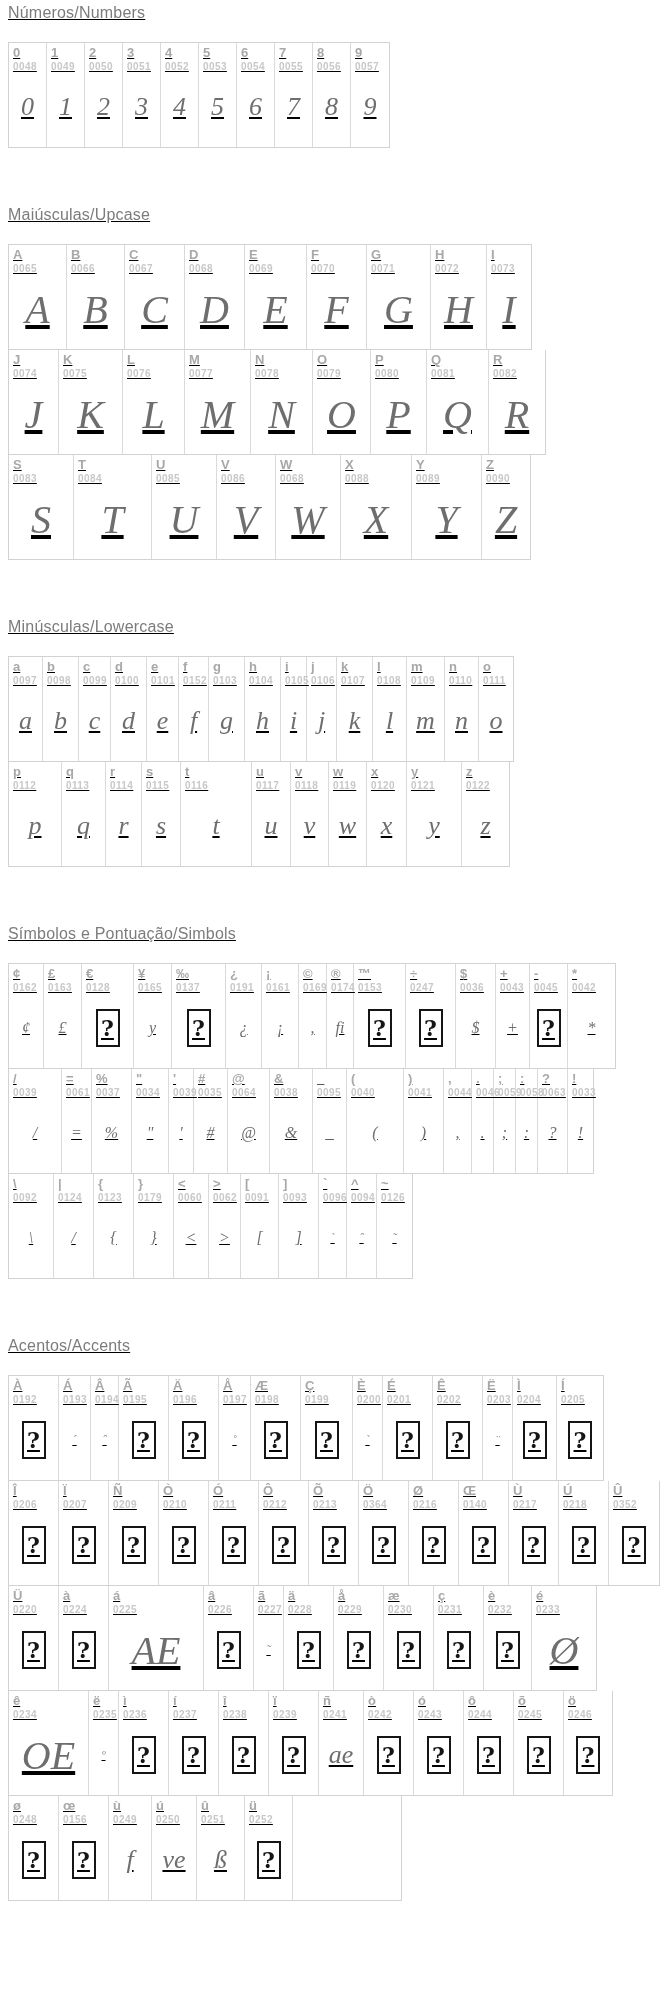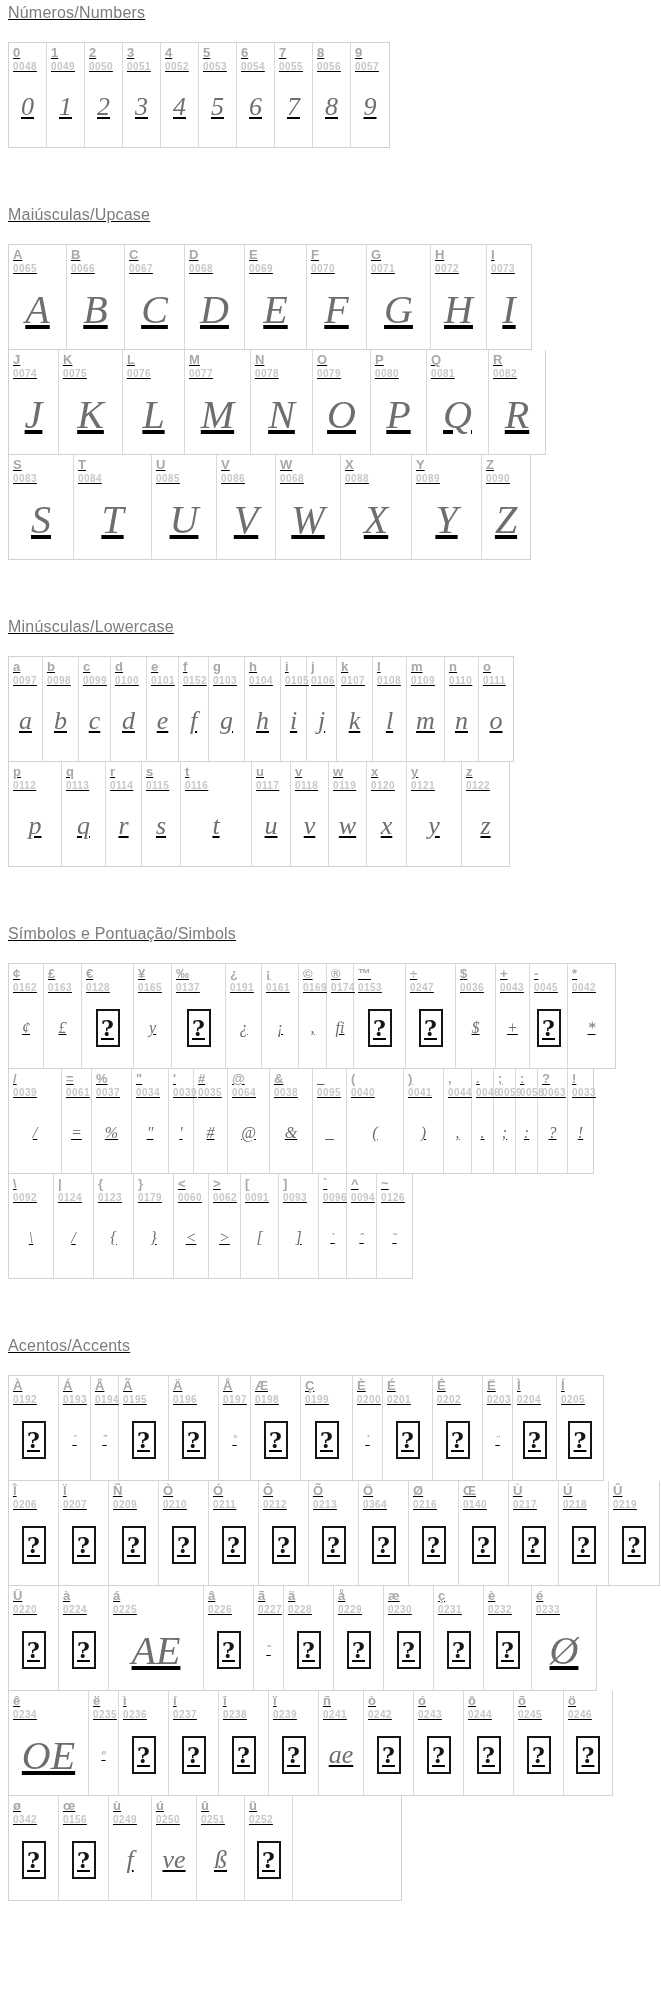--- a/index.html
+++ b/index.html
@@ -1006,21 +1006,21 @@
           </div>
           <div class="cell" style="width: 50px;">
             <span class="ch">Ú</span>
             <span class="code">0218</span>
             <div class="glyph">
               <span class="g-tofu">?</span>
             </div>
           </div>
           <div class="cell" style="width: 50px;">
             <span class="ch">Û</span>
-            <span class="code">0219</span>
+            <span class="code">0352</span>
             <div class="glyph">
               <span class="g-tofu">?</span>
             </div>
           </div>
         </div>
         <div class="row">
           <div class="cell" style="width: 50px;">
             <span class="ch">Ü</span>
             <span class="code">0220</span>
             <div class="glyph">
@@ -1180,21 +1180,21 @@
             <span class="ch">ö</span>
             <span class="code">0246</span>
             <div class="glyph">
               <span class="g-tofu">?</span>
             </div>
           </div>
         </div>
         <div class="row trail">
           <div class="cell" style="width: 50px;">
             <span class="ch">ø</span>
-            <span class="code">0342</span>
+            <span class="code">0248</span>
             <div class="glyph">
               <span class="g-tofu">?</span>
             </div>
           </div>
           <div class="cell" style="width: 50px;">
             <span class="ch">œ</span>
             <span class="code">0156</span>
             <div class="glyph">
               <span class="g-tofu">?</span>
             </div>

